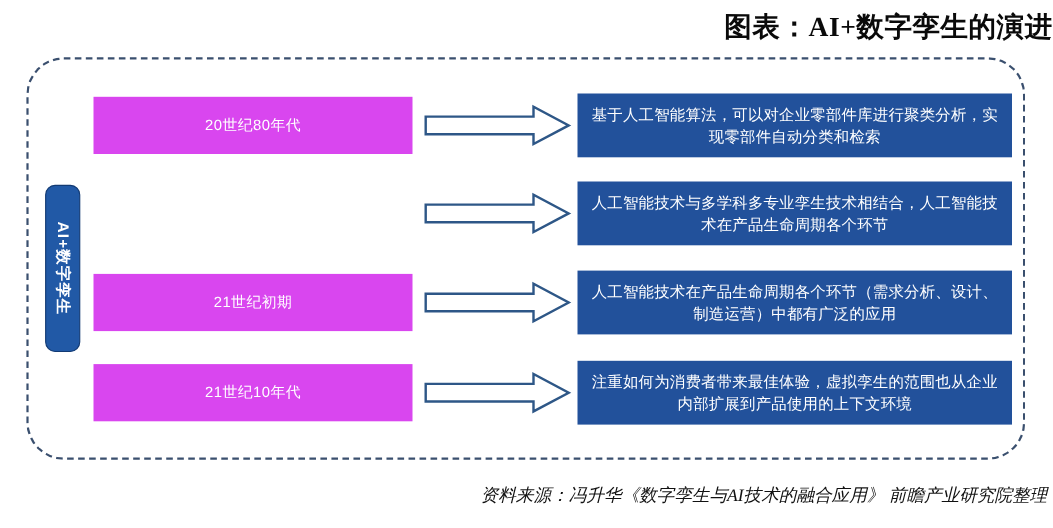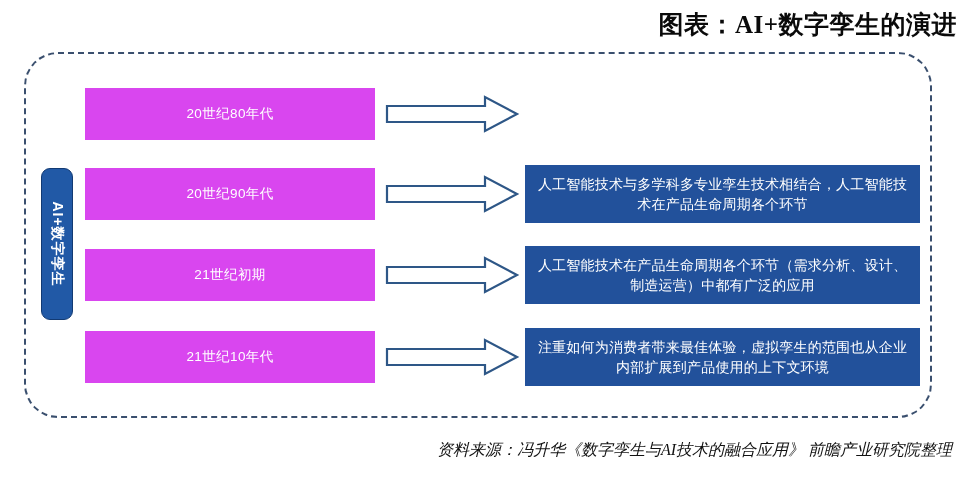--- a/index.html
+++ b/index.html
@@ -150,24 +150,24 @@
   <span class="vtab-label">AI+数字孪生</span>
 </div>
 
 <div class="row r0">
   <div class="stage-box">20世纪80年代</div>
   <div class="arrow-wrap">
     <svg width="135" height="40" viewBox="0 0 135 40" xmlns="http://www.w3.org/2000/svg">
       <path d="M2,12 L100,12 L100,3 L132,20 L100,37 L100,28 L2,28 Z" fill="#ffffff" stroke="#2e5787" stroke-width="2.2" stroke-linejoin="miter"></path>
     </svg>
   </div>
+  <div class="desc-box">基于人工智能算法，可以对企业零部件库进行聚类分析，实现零部件自动分类和检索</div>
 </div>
 
 <div class="row r1">
-  <div class="stage-box">20世纪90年代</div>
   <div class="arrow-wrap">
     <svg width="135" height="40" viewBox="0 0 135 40" xmlns="http://www.w3.org/2000/svg">
       <path d="M2,12 L100,12 L100,3 L132,20 L100,37 L100,28 L2,28 Z" fill="#ffffff" stroke="#2e5787" stroke-width="2.2" stroke-linejoin="miter"></path>
     </svg>
   </div>
   <div class="desc-box">人工智能技术与多学科多专业孪生技术相结合，人工智能技术在产品生命周期各个环节</div>
 </div>
 
 <div class="row r2">
   <div class="stage-box">21世纪初期</div>

